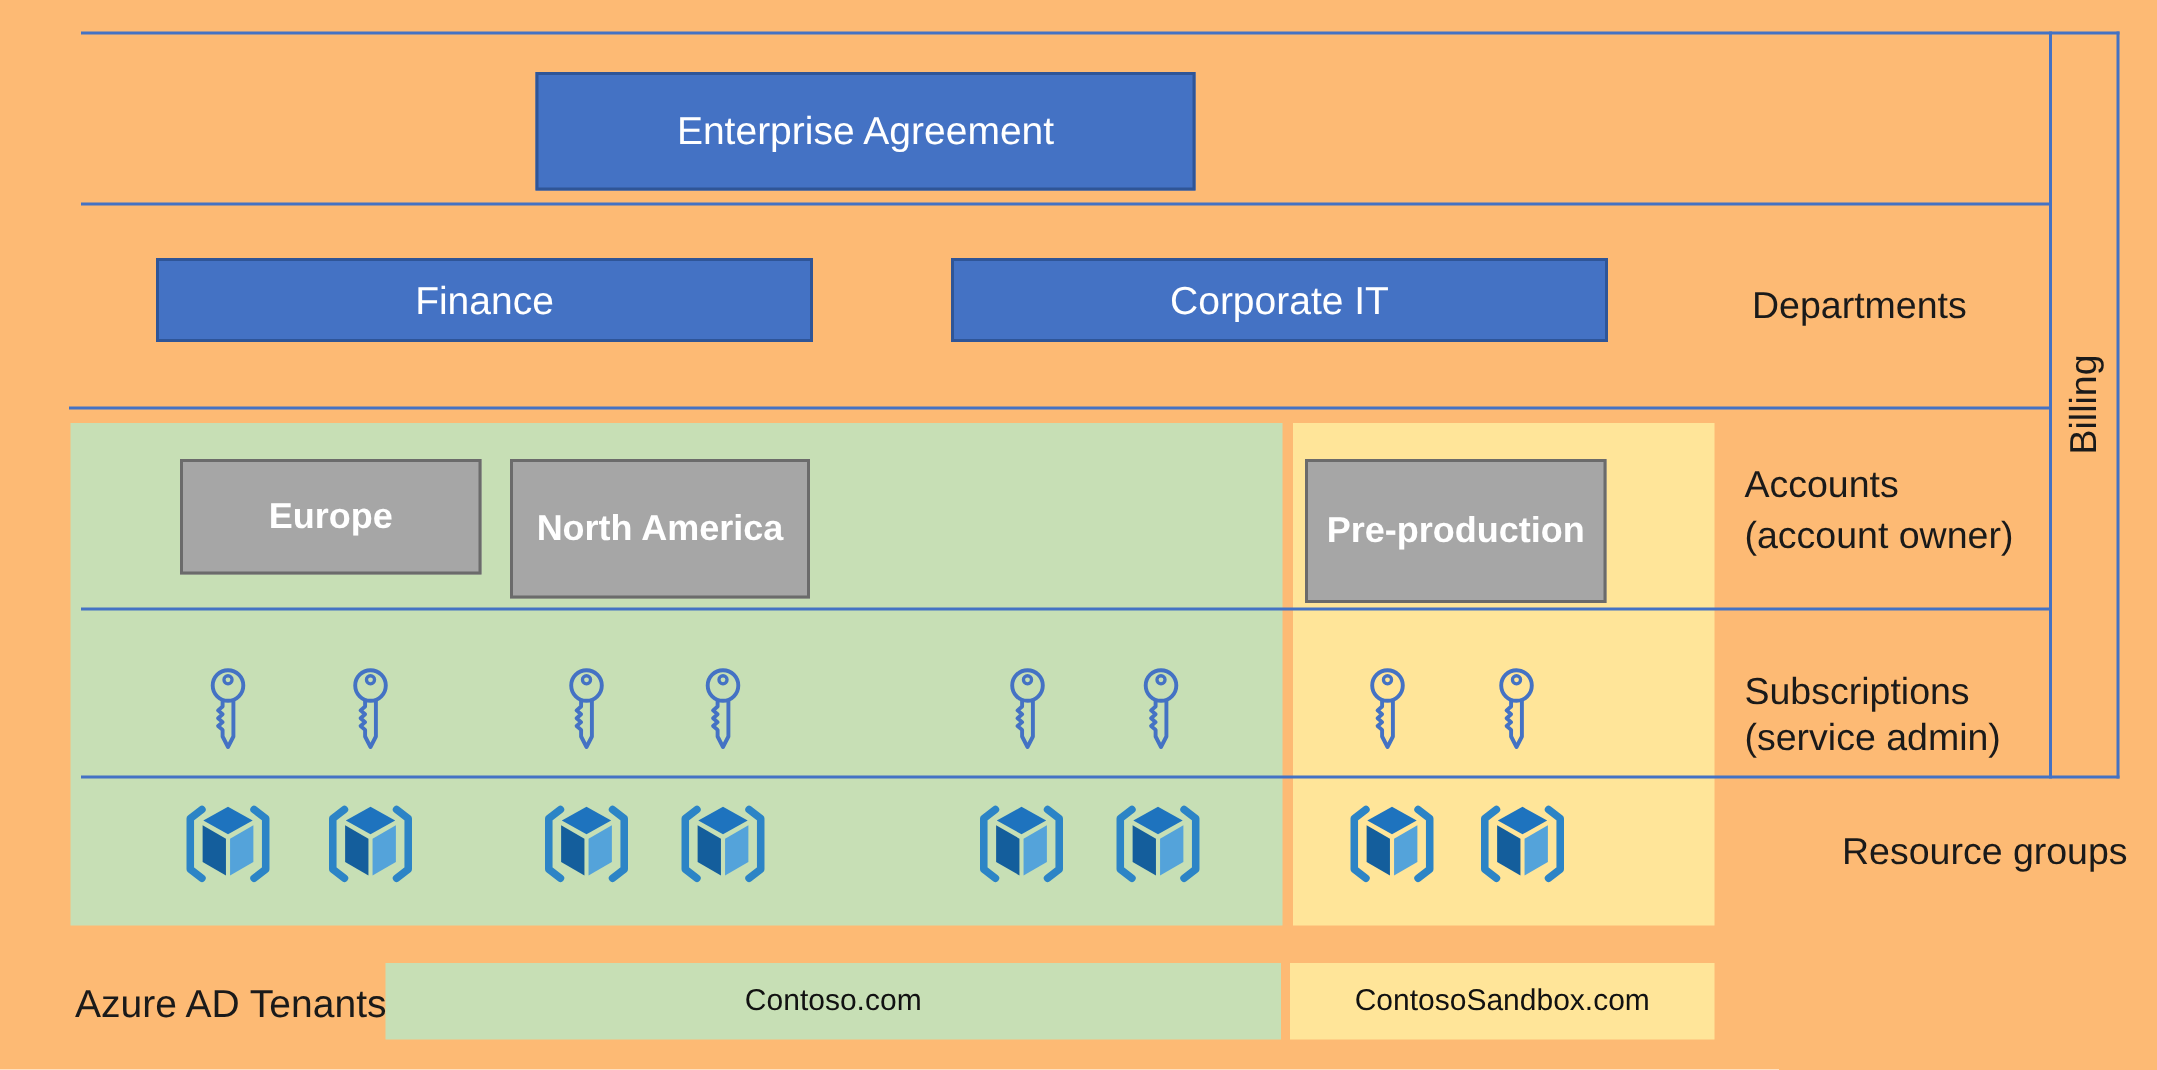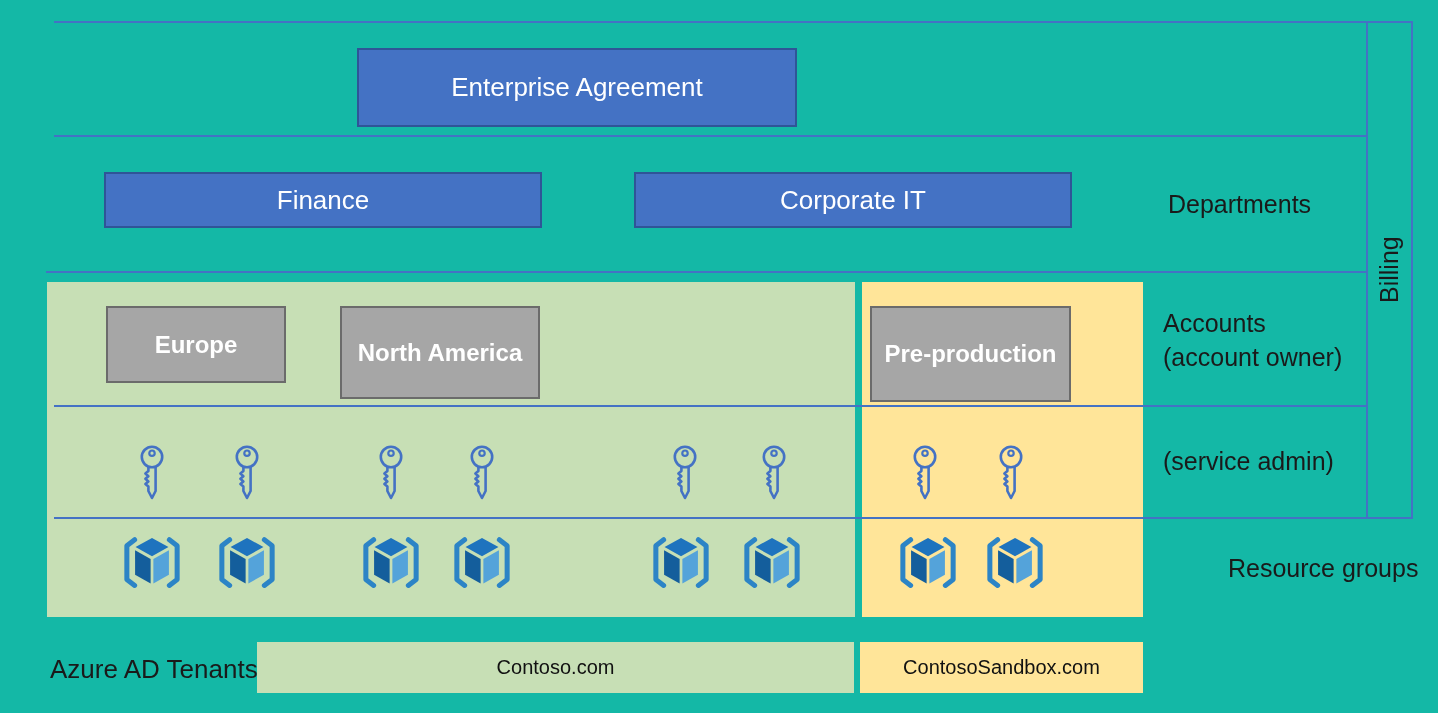--- a/index.html
+++ b/index.html
@@ -1,17 +1,17 @@
 <!DOCTYPE html>
 <html style="--blue-fill: #4472C4; --blue-border: #2F5597; --gray-fill: #A6A6A6; --gray-border: #6B6B6B; --green-bg: #C7DFB5; --yellow-bg: #FFE599; --line-blue: #4472C4; --label-text: #1A1A1A; --box-text: #FFFFFF; --key-icon-blue: #4472C4; --cube-top-blue: #1E73BE; --cube-left-blue: #145E9C; --cube-right-blue: #54A3DA; --cube-bracket-blue: #2C84C6;"><head>
 <meta charset="utf-8">
 <style>
   html,body{margin:0;padding:0;background:#fff;}
   .canvas{
-    position:relative;width:1438px;height:713px;background:#14b8a6;overflow:hidden;
+    position:relative;width:1438px;height:713px;background:#fdba74;overflow:hidden;
     font-family:"Liberation Sans", sans-serif;
   }
   
   .region{position:absolute;}
   .region.green{background:var(--green-bg,#C7DFB5);}
   .region.yellow{background:var(--yellow-bg,#FFE599);}
   .region.green.main{left:47px;top:282px;width:808px;height:335px;}
   .region.yellow.main{left:862px;top:282px;width:281px;height:335px;}
   .region.green.tenant{left:257px;top:642px;width:597px;height:51px;}
   .region.yellow.tenant{left:860px;top:642px;width:283px;height:51px;}
@@ -28,21 +28,21 @@
   
   .box{position:absolute;display:flex;align-items:center;justify-content:center;
        text-align:center;box-sizing:border-box;}
   .box.blue{background:var(--blue-fill,#4472C4);border:2px solid var(--blue-border,#2F5597);
        color:var(--box-text,#fff);font-size:26px;font-weight:400;}
   .box.gray{background:var(--gray-fill,#A6A6A6);border:2px solid var(--gray-border,#6B6B6B);
        color:var(--box-text,#fff);font-size:24px;font-weight:700;}
   .box.ea{left:357px;top:48px;width:440px;height:79px;}
   .box.finance{left:104px;top:172px;width:438px;height:56px;}
   .box.corpit{left:634px;top:172px;width:438px;height:56px;}
-  .box.europe{left:106px;top:306px;width:180px;height:77px;}
+  .box.europe{left:120px;top:306px;width:201px;height:77px;}
   .box.na{left:340px;top:306px;width:200px;height:93px;}
   .box.production{left:633px;top:306px;width:203px;height:77px;}
   .box.preprod{left:870px;top:306px;width:201px;height:96px;}
   .tenant-label{position:absolute;display:flex;align-items:center;justify-content:center;
        color:#111;font-size:20px;}
   .tenant-label.green-t{left:257px;top:642px;width:597px;height:51px;}
   .tenant-label.yellow-t{left:860px;top:642px;width:283px;height:51px;}
   
   .rowlabel{position:absolute;color:var(--label-text,#1a1a1a);font-size:25px;line-height:33px;}
   .rowlabel.departments{left:1168px;top:188px;}
@@ -225,19 +225,20 @@
 
   <div class="tenant-label green-t">Contoso.com</div>
   <div class="tenant-label yellow-t">ContosoSandbox.com</div>
 
   <div class="rowlabel departments">Departments</div>
   <div class="rowlabel accounts">
     <div>Accounts</div>
     <div>(account owner)</div>
   </div>
   <div class="rowlabel subscriptions">
+    <div>Subscriptions</div>
     <div>(service admin)</div>
   </div>
   <div class="rowlabel resourcegroups">Resource groups</div>
   <div class="rowlabel tenants">Azure AD Tenants</div>
   <div class="billing">Billing</div>
 
 </div>
 
 </body></html>

